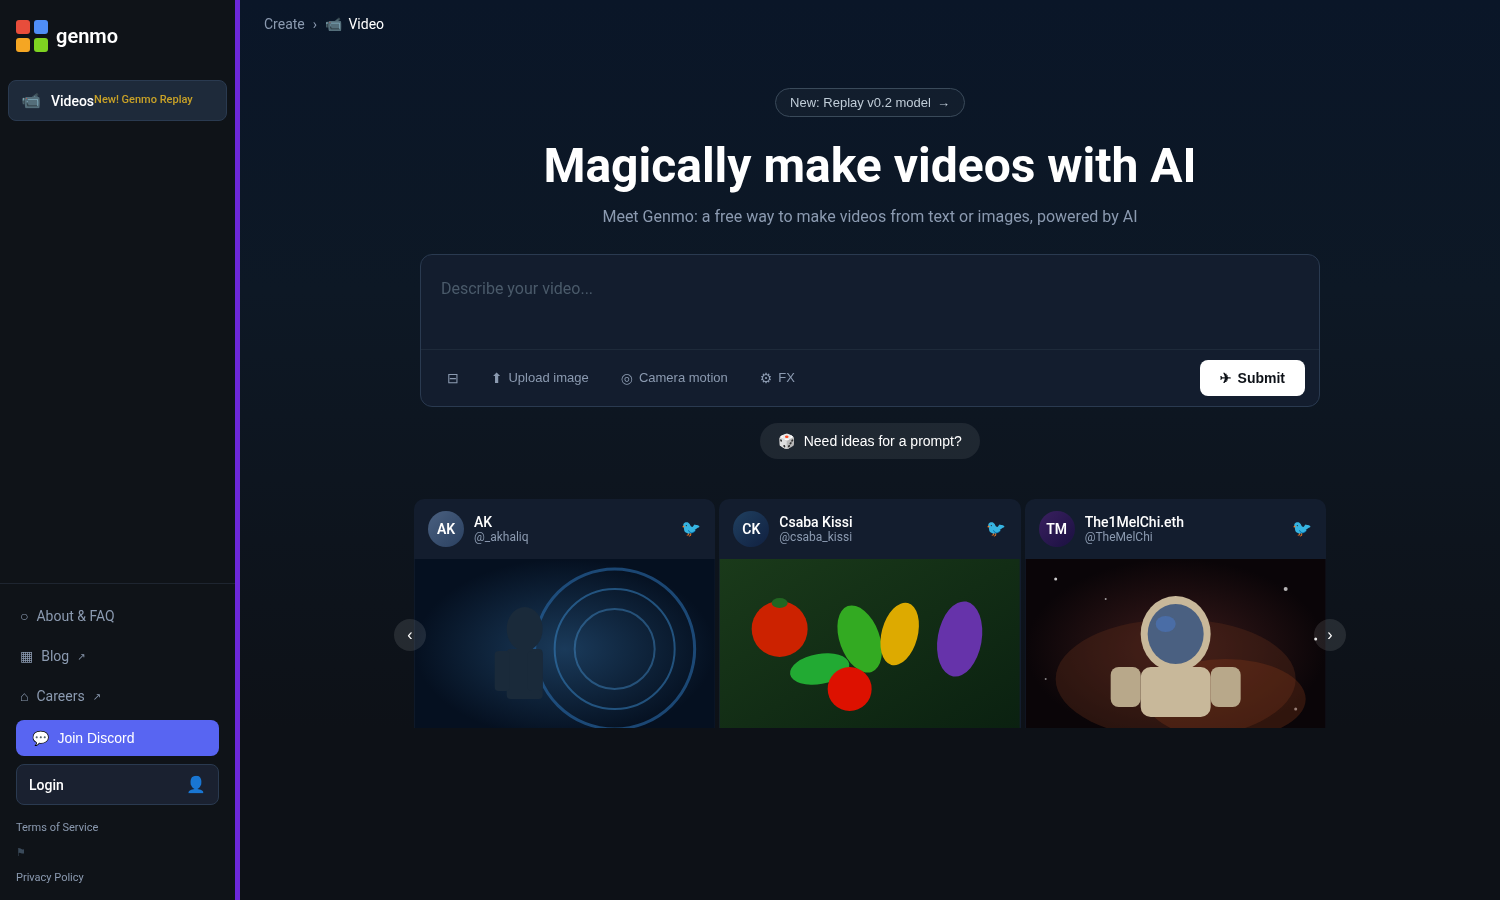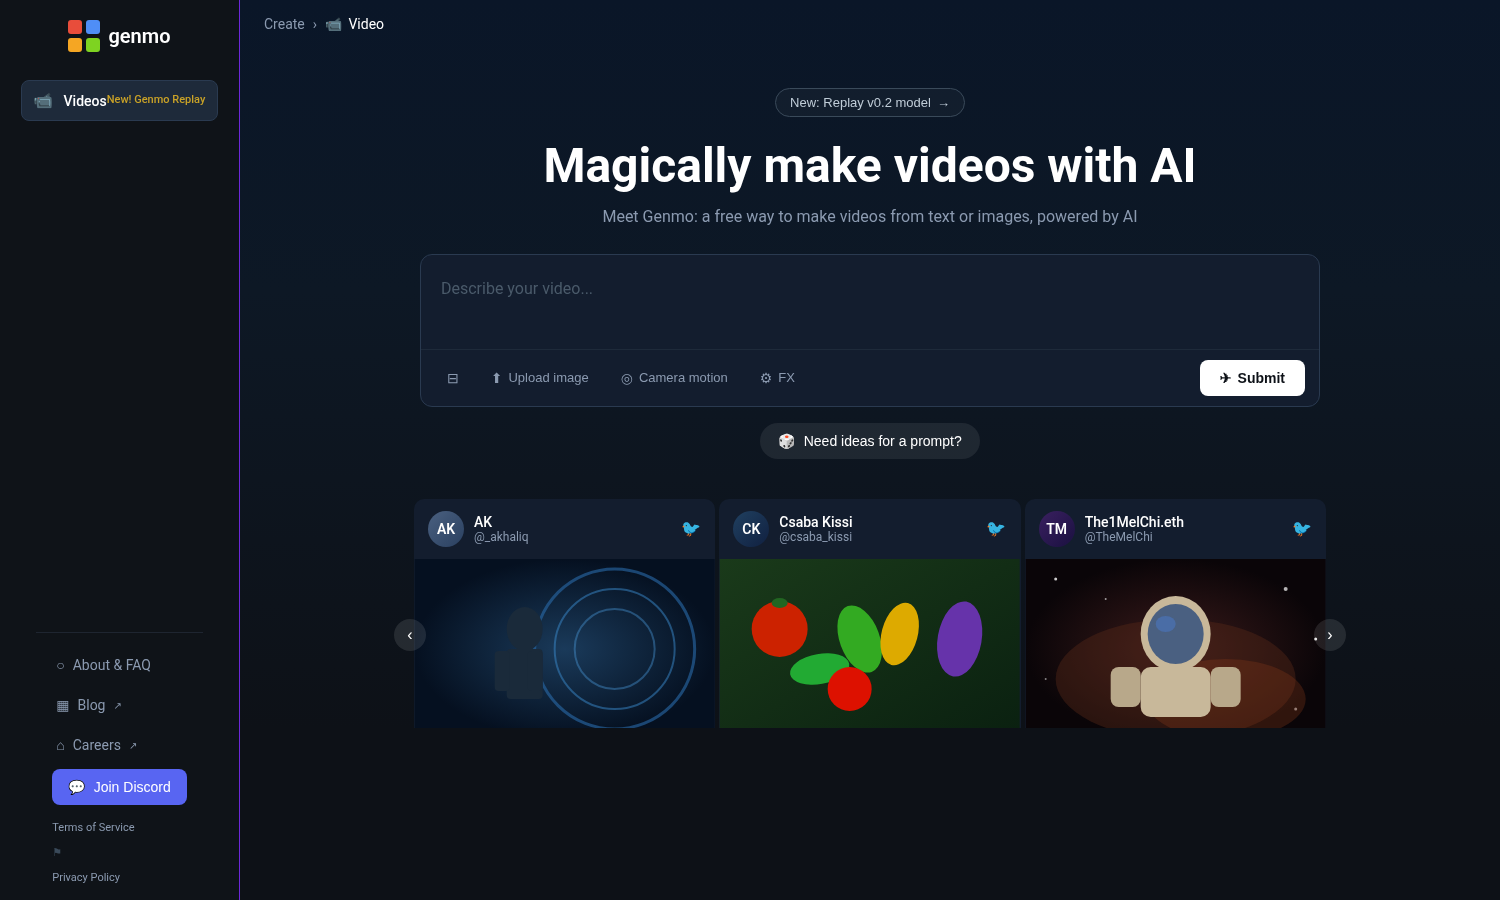--- a/index.html
+++ b/index.html
@@ -12,26 +12,25 @@
       height: 900px;
       overflow: hidden;
       display: flex;
     }
 
     
     .sidebar {
       width: 240px;
       min-width: 240px;
       background: #0f1318;
-      border-right: 1px solid #6d28d9;
+      border-right: 5px solid #6d28d9;
       display: flex;
       flex-direction: column;
       height: 900px;
       position: relative;
-      align-items: center;
     }
 
     .logo-area {
       padding: 20px 16px;
       display: flex;
       align-items: center;
       gap: 8px;
     }
 
     .logo-icon {
@@ -459,20 +458,24 @@
       <span>⌂</span>
       <span>Careers</span>
       <span class="ext-icon">↗</span>
     </div>
 
     <button class="join-discord-btn">
       <span>💬</span>
       <span>Join Discord</span>
     </button>
 
+    <div class="login-row">
+      <span class="login-text">Login</span>
+      <span class="login-icon">👤</span>
+    </div>
 
     <div class="footer-links">
       <span class="footer-link">Terms of Service</span>
       <span style="color:#3a4a5a;font-size:11px">⚑</span>
       <span class="footer-link">Privacy Policy</span>
     </div>
   </div>
 </div>
 
 <div class="main-content">

